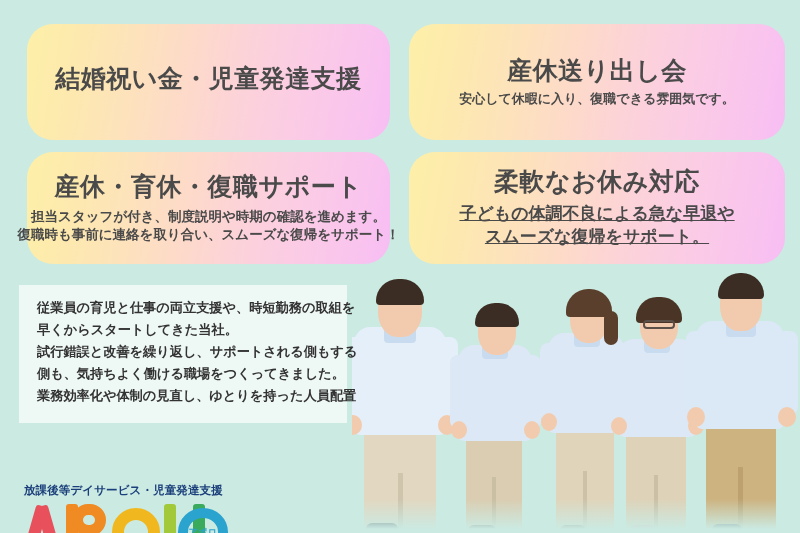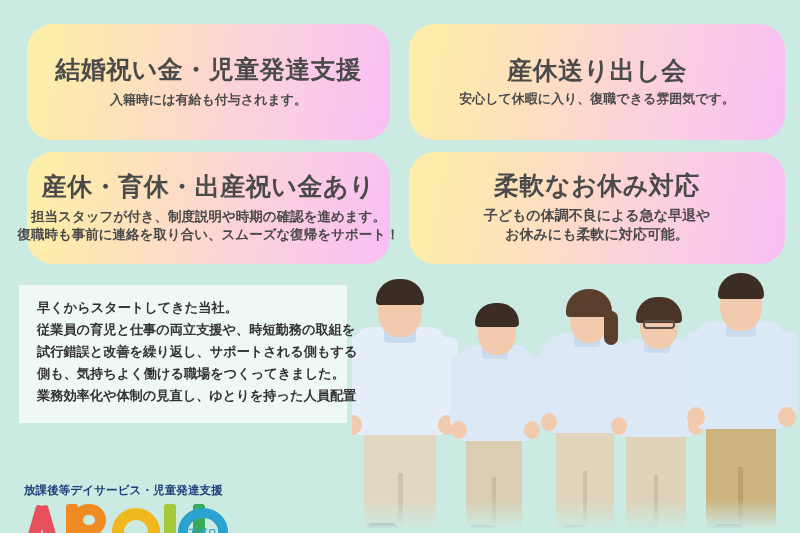--- a/index.html
+++ b/index.html
@@ -62,21 +62,21 @@
   #card-3 { left: 27px;  top: 152px; width: 363px; height: 112px; }
   #card-4 { left: 409px; top: 152px; width: 376px; height: 112px; }
 
   #card-1 .card-title { font-size: 25px; margin-bottom: 6px; }
   #card-1 .card-sub   { font-size: 13px; }
   #card-2 .card-title { font-size: 25px; margin-bottom: 4px; }
   #card-2 .card-sub   { font-size: 13px; }
   #card-3 .card-title { font-size: 25px; margin-bottom: 5px; }
   #card-3 .card-sub   { font-size: 13.5px; }
   #card-4 .card-title { font-size: 25px; margin-bottom: 5px; }
-  #card-4 .card-sub   { font-size: 14px; }
+  #card-4 .card-sub   { font-size: 17px; text-decoration: underline; }
 
   
   #copy-panel {
     position: absolute;
     left: 19px;
     top: 285px;
     width: 328px;
     height: 138px;
     background: #eef8f4;
     box-sizing: border-box;
@@ -241,38 +241,37 @@
     background: linear-gradient(to bottom, rgba(203,234,226,0) 0%, #cbeae2 88%);
   }
 </style>
 </head>
 <body>
 
 <div id="stage">
 
   <div class="card" id="card-1">
     <div class="card-title">結婚祝い金・児童発達支援</div>
-    <div class="card-sub">入籍時には有給も付与されます。</div>
   </div>
 
   <div class="card" id="card-2">
     <div class="card-title">産休送り出し会</div>
     <div class="card-sub">安心して休暇に入り、復職できる雰囲気です。</div>
   </div>
 
   <div class="card" id="card-3">
-    <div class="card-title">産休・育休・出産祝い金あり</div>
+    <div class="card-title">産休・育休・復職サポート</div>
     <div class="card-sub">担当スタッフが付き、制度説明や時期の確認を進めます。</div>
     <div class="card-sub">復職時も事前に連絡を取り合い、スムーズな復帰をサポート！</div>
   </div>
 
   <div class="card" id="card-4">
     <div class="card-title">柔軟なお休み対応</div>
     <div class="card-sub">子どもの体調不良による急な早退や</div>
-    <div class="card-sub">お休みにも柔軟に対応可能。</div>
+    <div class="card-sub">スムーズな復帰をサポート。</div>
   </div>
 
   <div id="photo">
 
     <div class="person" style="left:-8px; width:130px; height:258px;">
       <div class="legs" style="left:20px; bottom:0; width:72px; height:112px; background:#e2d7c0;"></div>
       <div class="leg-split" style="left:54px; bottom:0; width:5px; height:60px; background:#cfc5ad;"></div>
       <div class="torso" style="left:10px; bottom:98px; width:92px; height:108px; background:#e4eff9;"></div>
       <div class="arm" style="left:0px; bottom:110px; width:22px; height:86px; background:#e4eff9;"></div>
       <div class="arm" style="left:92px; bottom:110px; width:22px; height:86px; background:#e4eff9;"></div>
@@ -340,22 +339,22 @@
       <div class="collar" style="left:38px; bottom:196px; width:30px; height:16px; border-radius:4px;"></div>
       <div class="head" style="left:32px; bottom:202px; width:42px; height:54px;"></div>
       <div class="hair" style="left:30px; bottom:234px; width:46px; height:26px; border-radius:22px 22px 4px 4px;"></div>
       <div class="shoe" style="left:24px; bottom:-2px; width:30px; height:11px; background:#4a4a52;"></div>
     </div>
 
     <div class="photo-fade"></div>
   </div>
 
   <div id="copy-panel">
+    <div class="copy-line">従業員の育児と仕事の両立支援や、時短勤務の取組を</div>
     <div class="copy-line">早くからスタートしてきた当社。</div>
-    <div class="copy-line">従業員の育児と仕事の両立支援や、時短勤務の取組を</div>
     <div class="copy-line">試行錯誤と改善を繰り返し、サポートされる側もする</div>
     <div class="copy-line">側も、気持ちよく働ける職場をつくってきました。</div>
     <div class="copy-line">業務効率化や体制の見直し、ゆとりを持った人員配置</div>
   </div>
 
   <div id="logo-block">
     <div id="logo-tagline">放課後等デイサービス・児童発達支援</div>
     <div id="logo-word">
       <div class="glyph" id="logo-A">
         <div class="bar l"></div>

